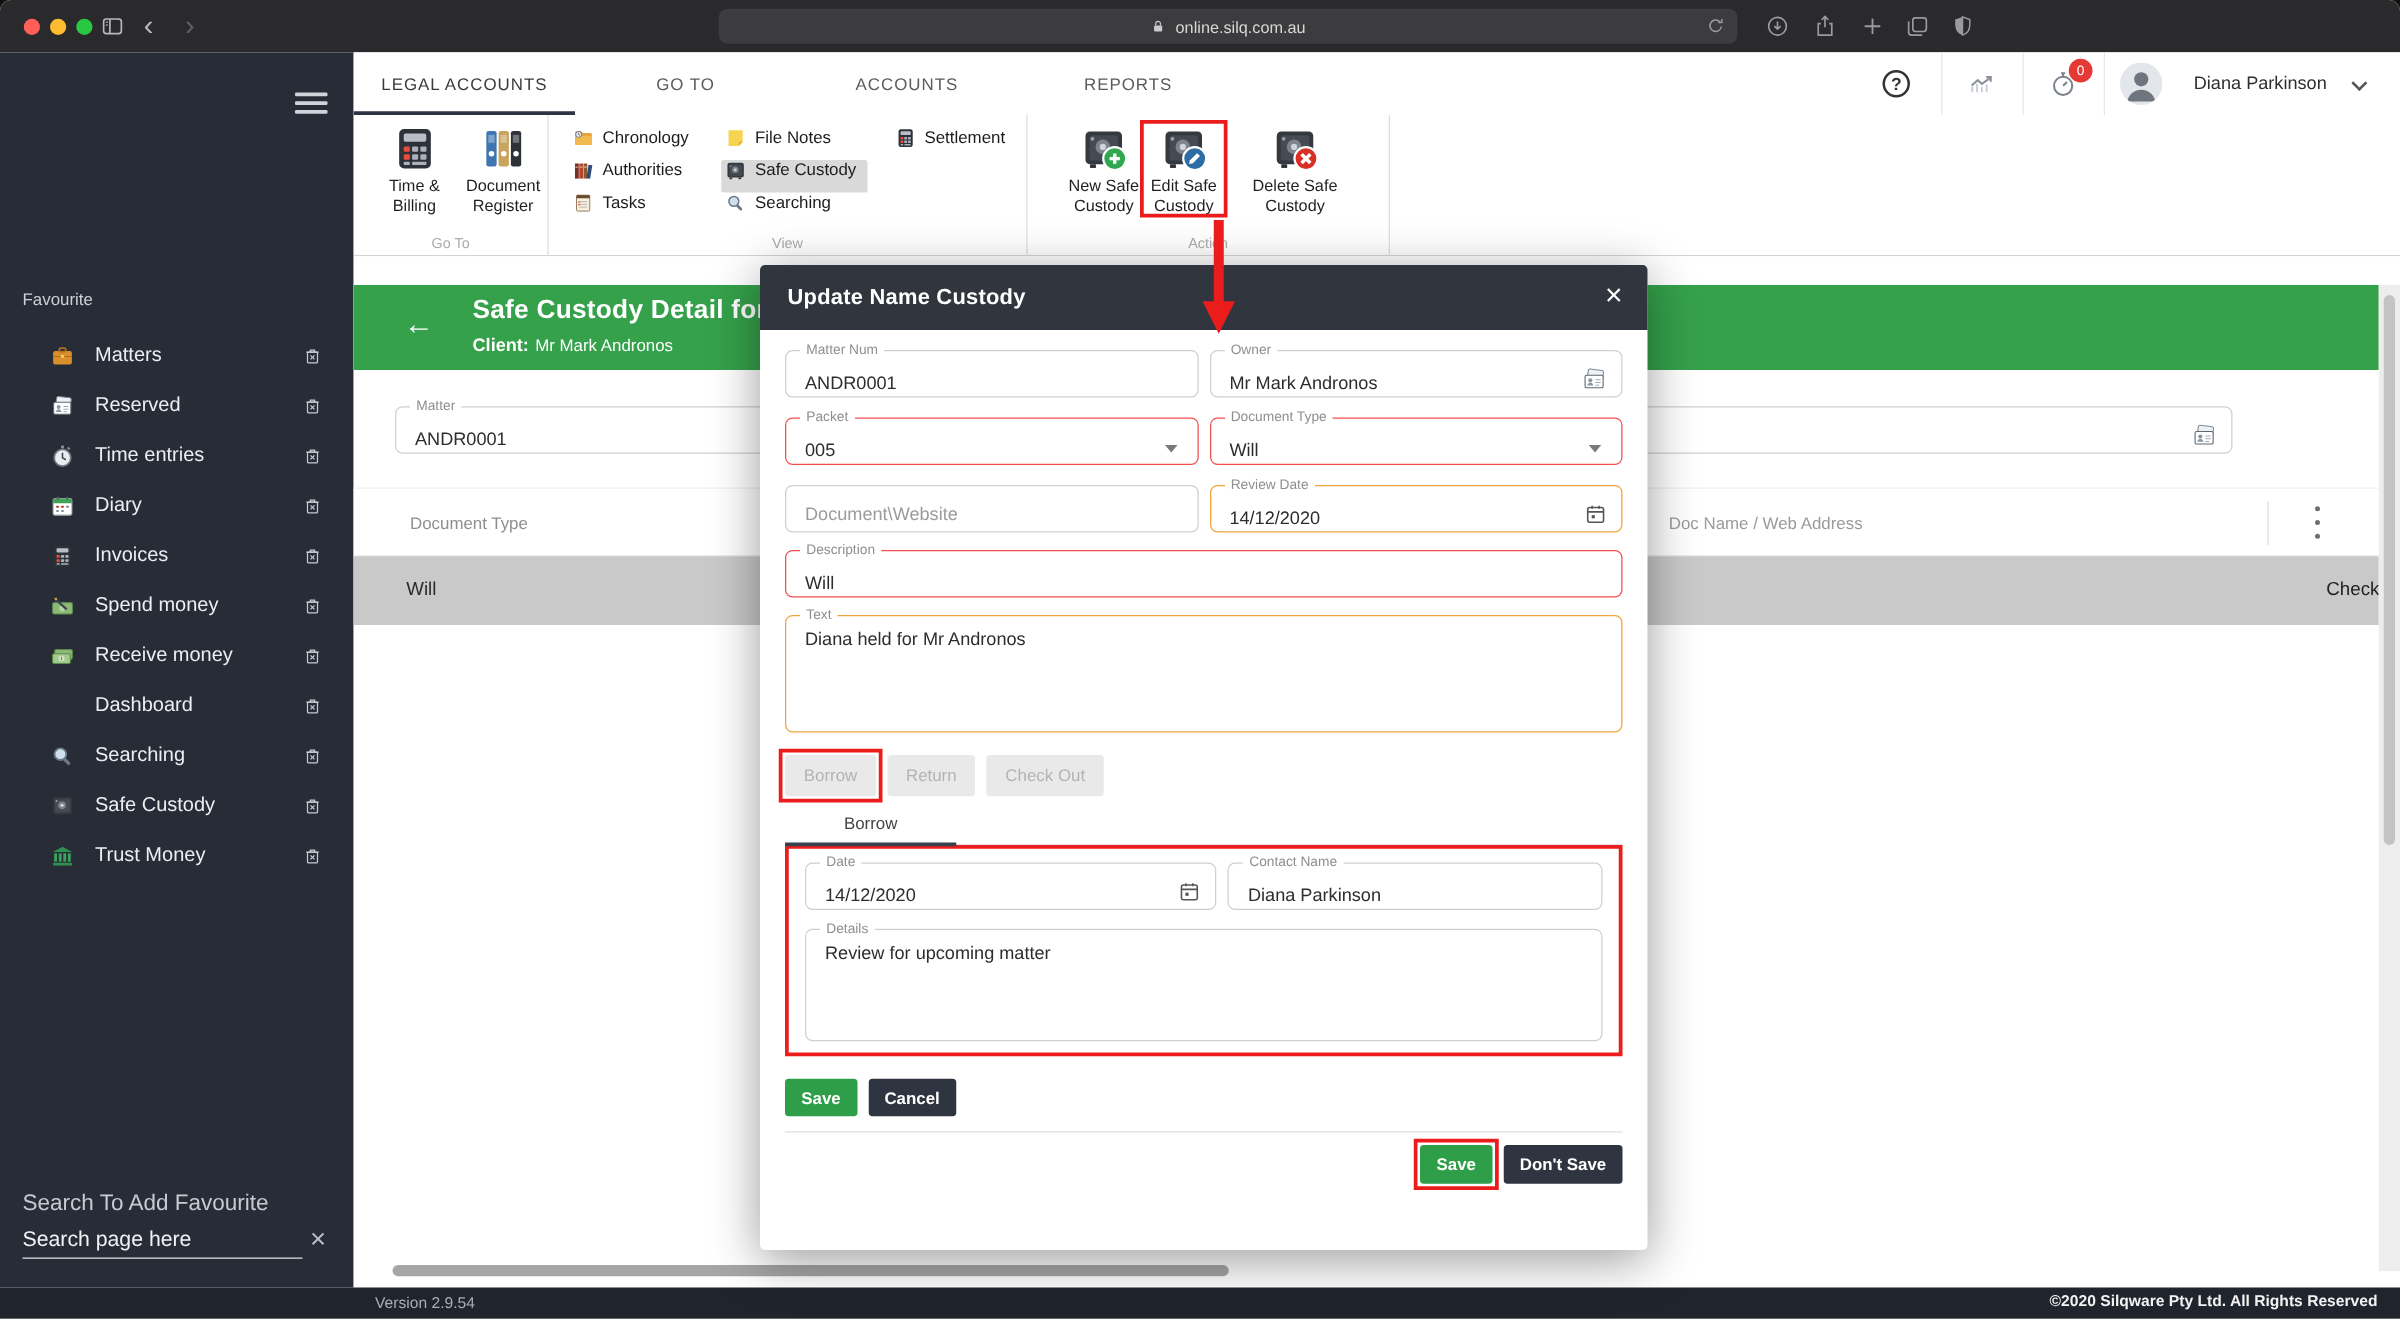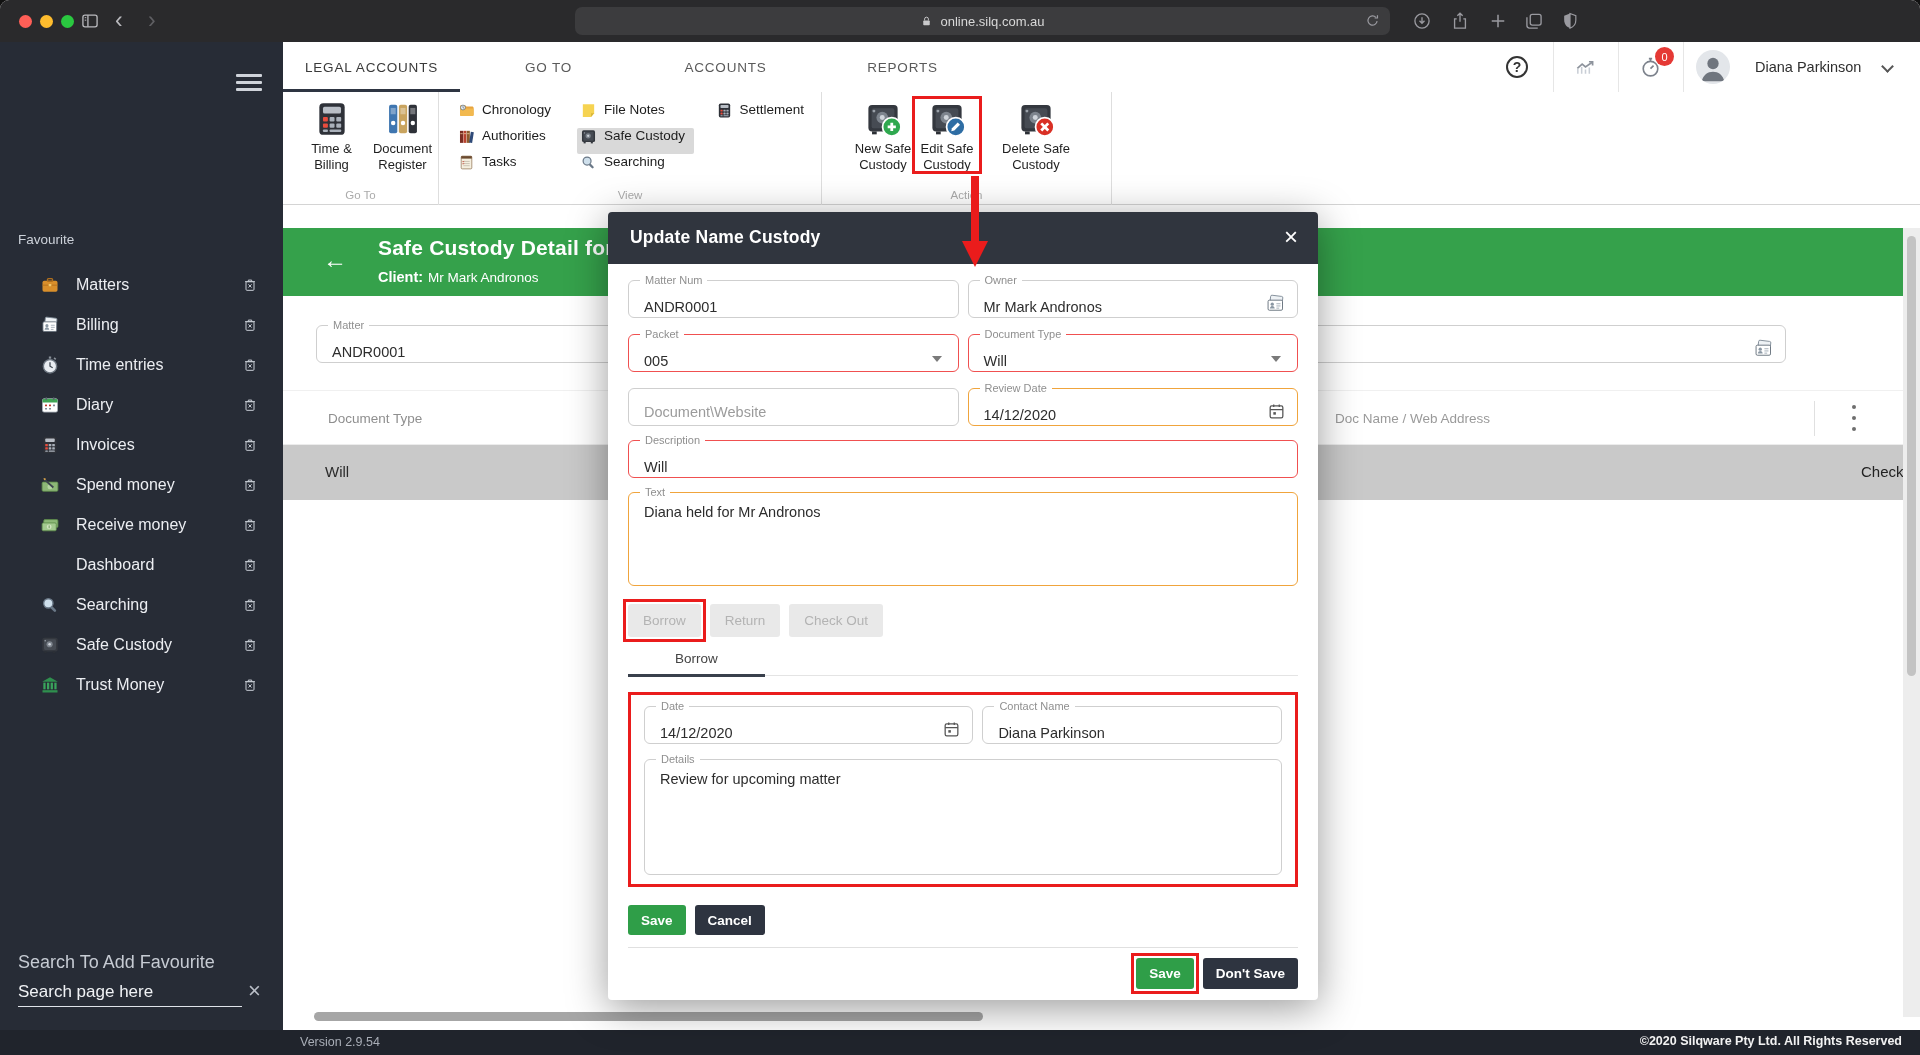--- a/index.html
+++ b/index.html
@@ -113,29 +113,29 @@
 
   
   .modal{position:absolute;left:608px;top:212px;width:710px;height:788px;background:#fff;border-radius:4px;box-shadow:0 8px 40px rgba(0,0,0,.4);z-index:40}
   .modal-head{position:relative;height:52px;background:#30353e;border-radius:4px 4px 0 0}
   .modal-title{position:absolute;left:22px;top:15px;font-size:17.5px;font-weight:bold;color:#fff;letter-spacing:.2px}
   .modal-x{position:absolute;right:20px;top:11px;font-size:24px;color:#fff;cursor:pointer}
   .mbody{padding:16px 20px 0}
   .mrow{display:flex;gap:9px}
   .mrow .fld{flex:1}
   .mt16{margin-top:16px}.mt14{margin-top:14px}
-  .area94{height:94px}.area90{height:116px}
+  .area94{height:94px}.area90{height:90px}
   .actions{display:flex;gap:9px;margin-top:18px}
   .btn-gray{height:33px;padding:0 15px;background:#e9e9e9;color:#b3b3b3;font-size:13.5px;border:none;border-radius:3px;cursor:pointer}
   .ann-wrap{position:relative;display:inline-flex}
   .ann-wrap::after{content:"";position:absolute;inset:-5px;border:3px solid #ea1c1c;pointer-events:none}
   .modal-tabbar{margin-top:12px;border-bottom:1px solid #e4e4e4;position:relative;height:27px}
   .modal-tab{position:absolute;left:0;top:2px;width:137px;text-align:center;font-size:13.5px;color:#444;cursor:pointer}
   .modal-tabbar::after{content:"";position:absolute;left:0;bottom:-2px;width:137px;height:3px;background:#39404c}
-  .ann-section{border:3px solid #ea1c1c;margin-top:16px;padding:11px 13px 9px}
+  .ann-section{border:3px solid #ea1c1c;margin-top:0;padding:11px 13px 9px}
   .ann-section .mrow .fld.w-lg{flex:1.1}
   .ann-section .fld{background:#fff}
   .savecancel{display:flex;gap:9px;margin-top:18px}
   .btn-green{height:30px;padding:0 13px;background:#2f9e48;color:#fff;font-size:13.5px;font-weight:bold;border:none;border-radius:3px;cursor:pointer}
   .btn-dark{height:30px;padding:0 13px;background:#2e3440;color:#fff;font-size:13.5px;font-weight:bold;border:none;border-radius:3px;cursor:pointer}
   .modal-footer{margin-top:12px;border-top:1px solid #e0e0e0;padding:10px 0 0;display:flex;justify-content:flex-end;gap:9px}
   .modal-footer .btn-green,.modal-footer .btn-dark{height:31px}
 
   
   .red-arrow{position:absolute;z-index:80;pointer-events:none}
@@ -240,21 +240,21 @@
         <div class="sb-item">
           <span class="ic sb-ic">
             <svg viewBox="0 0 24 24">
               <rect x="6" y="3.2" width="14" height="10" rx="1.5" fill="#eef2f5" stroke="#7c8894" transform="rotate(7 13 8)"></rect>
               <rect x="3.5" y="8.2" width="16.5" height="11.5" rx="1.5" fill="#fff" stroke="#5d6873"></rect>
               <circle cx="8.3" cy="12.8" r="1.9" fill="#8a97a3"></circle>
               <path d="M5.5 17.6c.4-1.9 1.6-2.8 2.8-2.8s2.4.9 2.8 2.8z" fill="#8a97a3"></path>
               <path d="M13 12.3h4.7M13 14.8h4.7M13 17.3h3.2" stroke="#9aa5b0"></path>
             </svg>
           </span>
-          <span class="sb-label">Billing</span>
+          <span class="sb-label">Reserved</span>
           <span class="ic sb-trash">
             <svg viewBox="0 0 24 24" fill="none" stroke="#c7ccd4" stroke-width="1.5">
               <rect x="6" y="7" width="12" height="13" rx="1.5"></rect>
               <path d="M4.5 7h15M9.5 7V4.6h5V7"></path>
               <path d="M9.6 11l4.8 4.8M14.4 11l-4.8 4.8"></path>
             </svg>
           </span>
         </div>
         <div class="sb-item">
           <span class="ic sb-ic">

